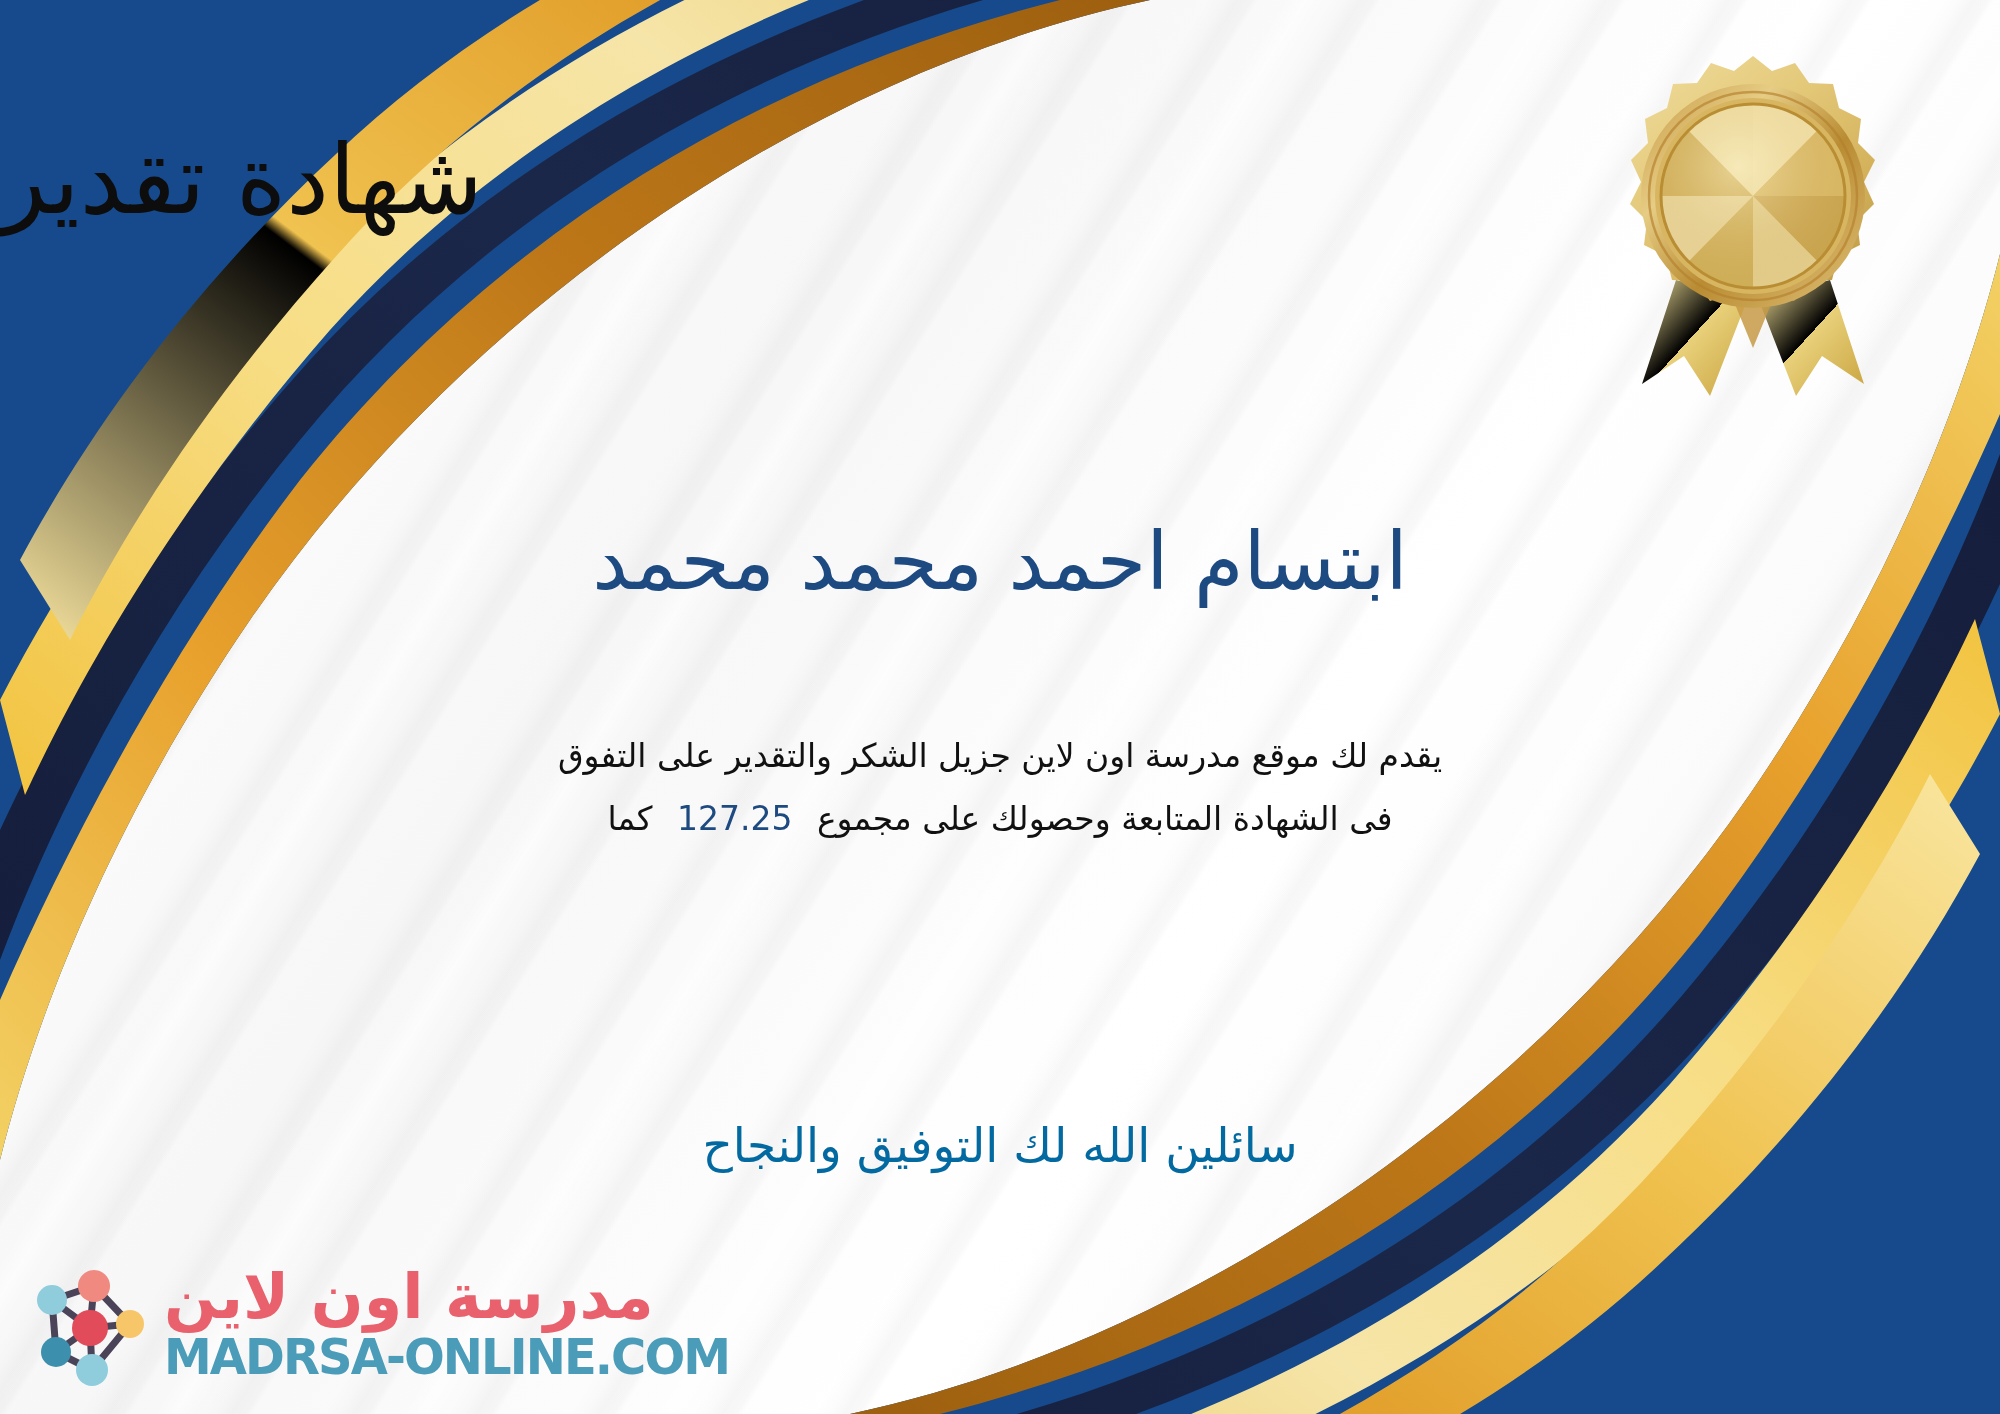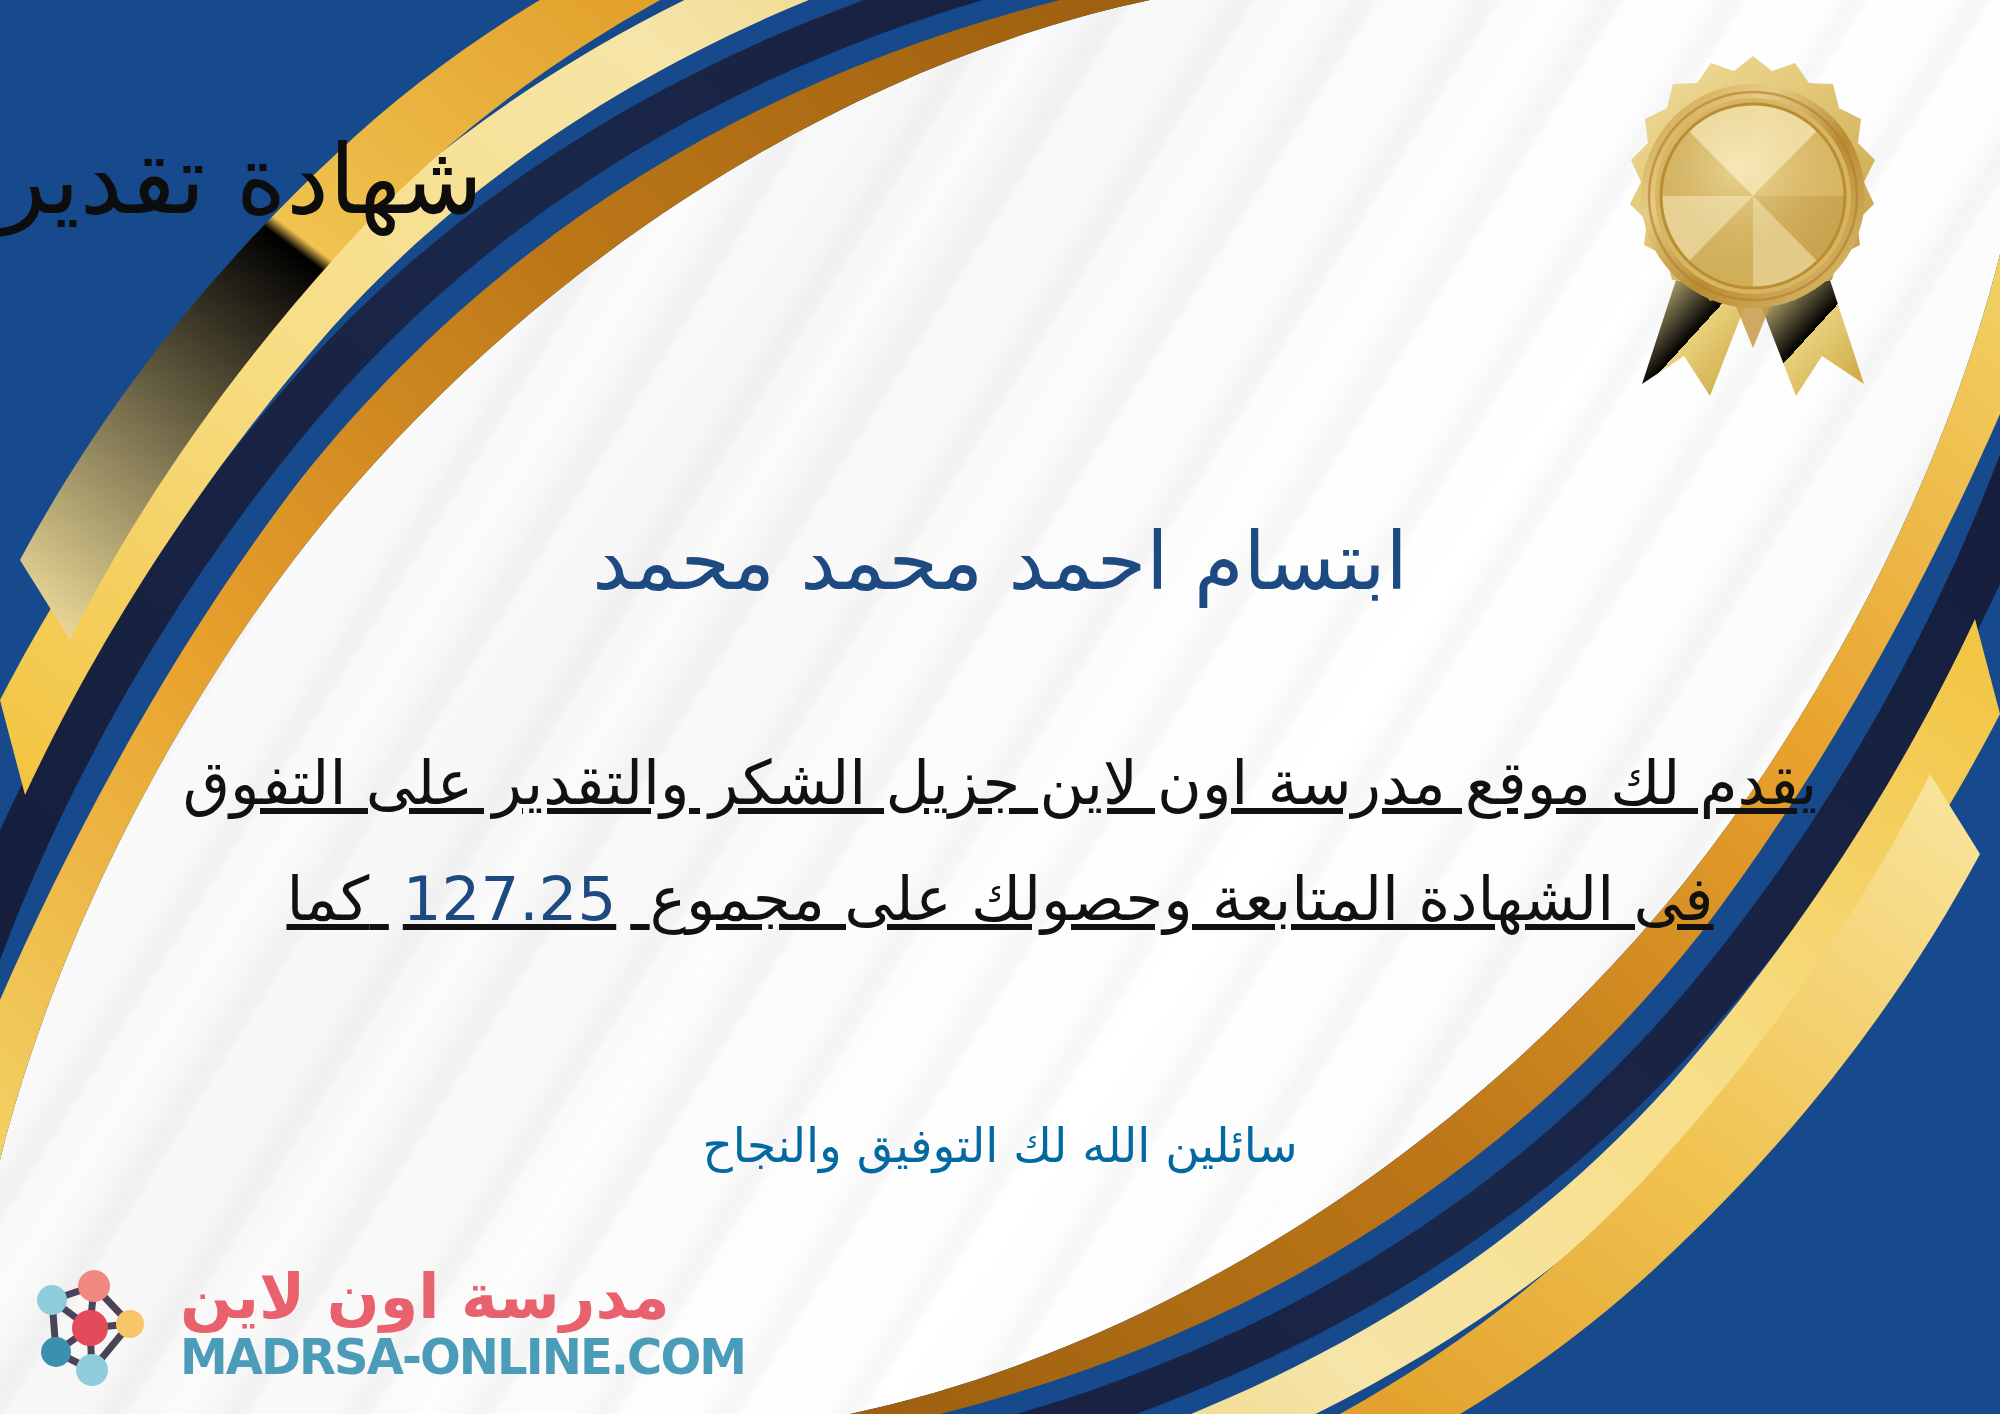--- a/index.html
+++ b/index.html
@@ -86,25 +86,24 @@
   
   .body-block {
     position: absolute;
     top: 725px;
     left: 60px;
     right: 60px;
     text-align: center;
     z-index: 6;
   }
   .body-line {
-    font-size: 61px;
+    font-size: 33px;
     line-height: 1.9;
     color: #111111;
     white-space: nowrap;
-    text-decoration: underline;
   }
   .score {
     color: #1e4a82;
     font-weight: 500;
     padding: 0 14px;
     letter-spacing: 2px;
   }
 
   .closing-line {
     position: absolute;
@@ -129,21 +128,21 @@
   }
 
   
   .site-logo {
     position: absolute;
     bottom: 24px;
     left: 22px;
     display: flex;
     flex-direction: row-reverse;
     align-items: center;
-    gap: 26px;
+    gap: 10px;
     z-index: 8;
     direction: ltr;
   }
   .logo-text-group {
     display: flex;
     flex-direction: column;
     align-items: flex-start;
     line-height: 1;
   }
   .logo-arabic {

